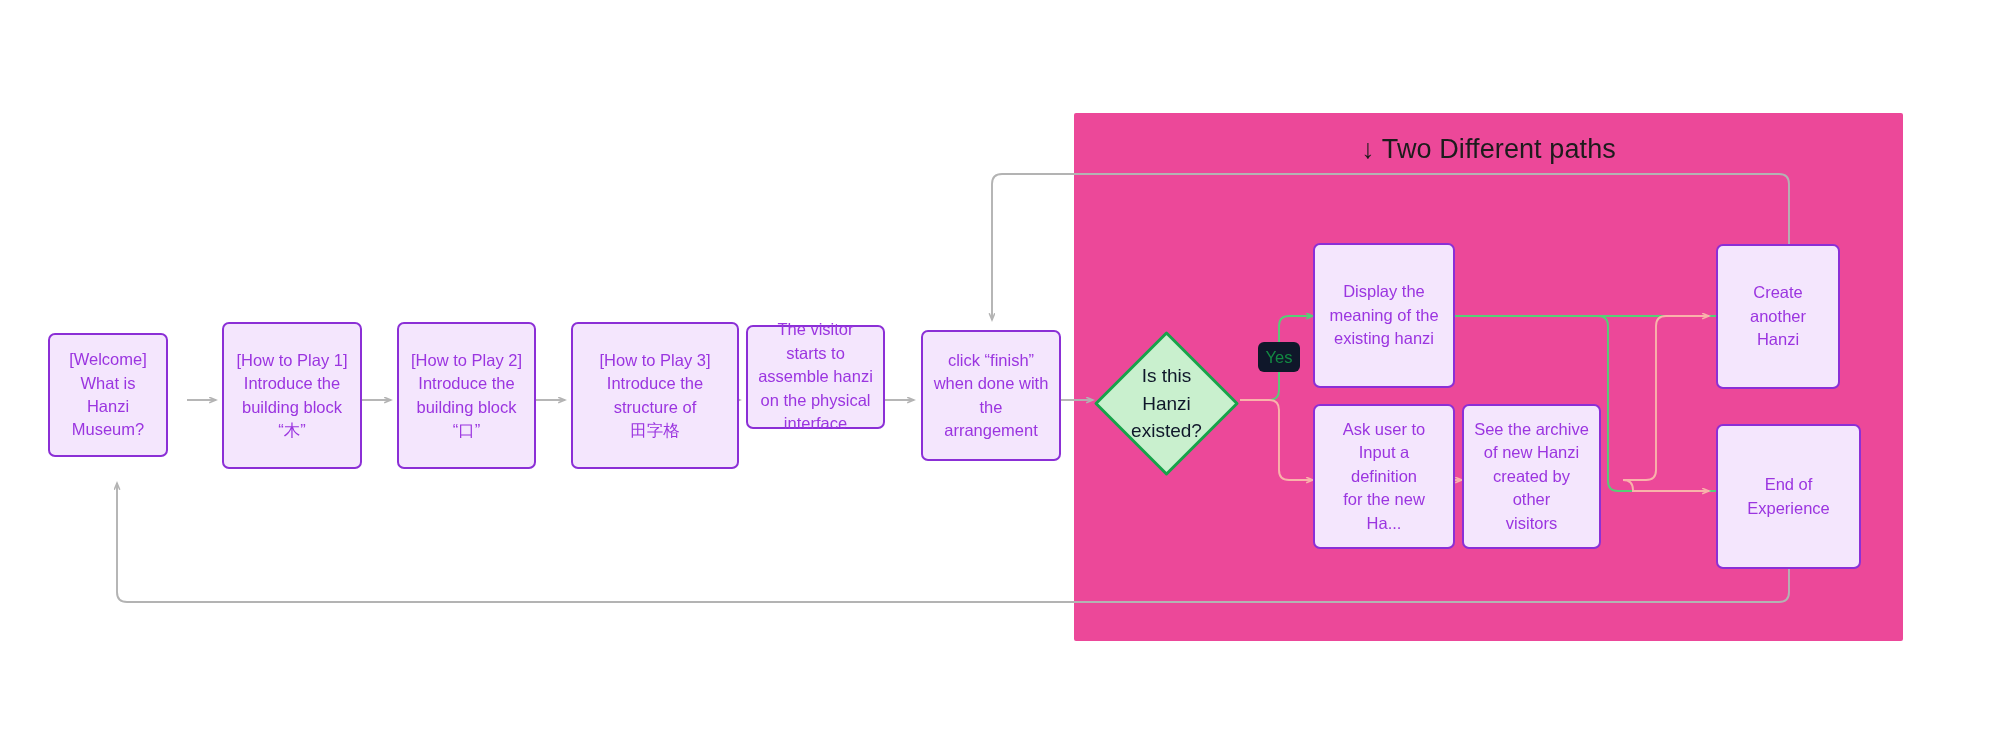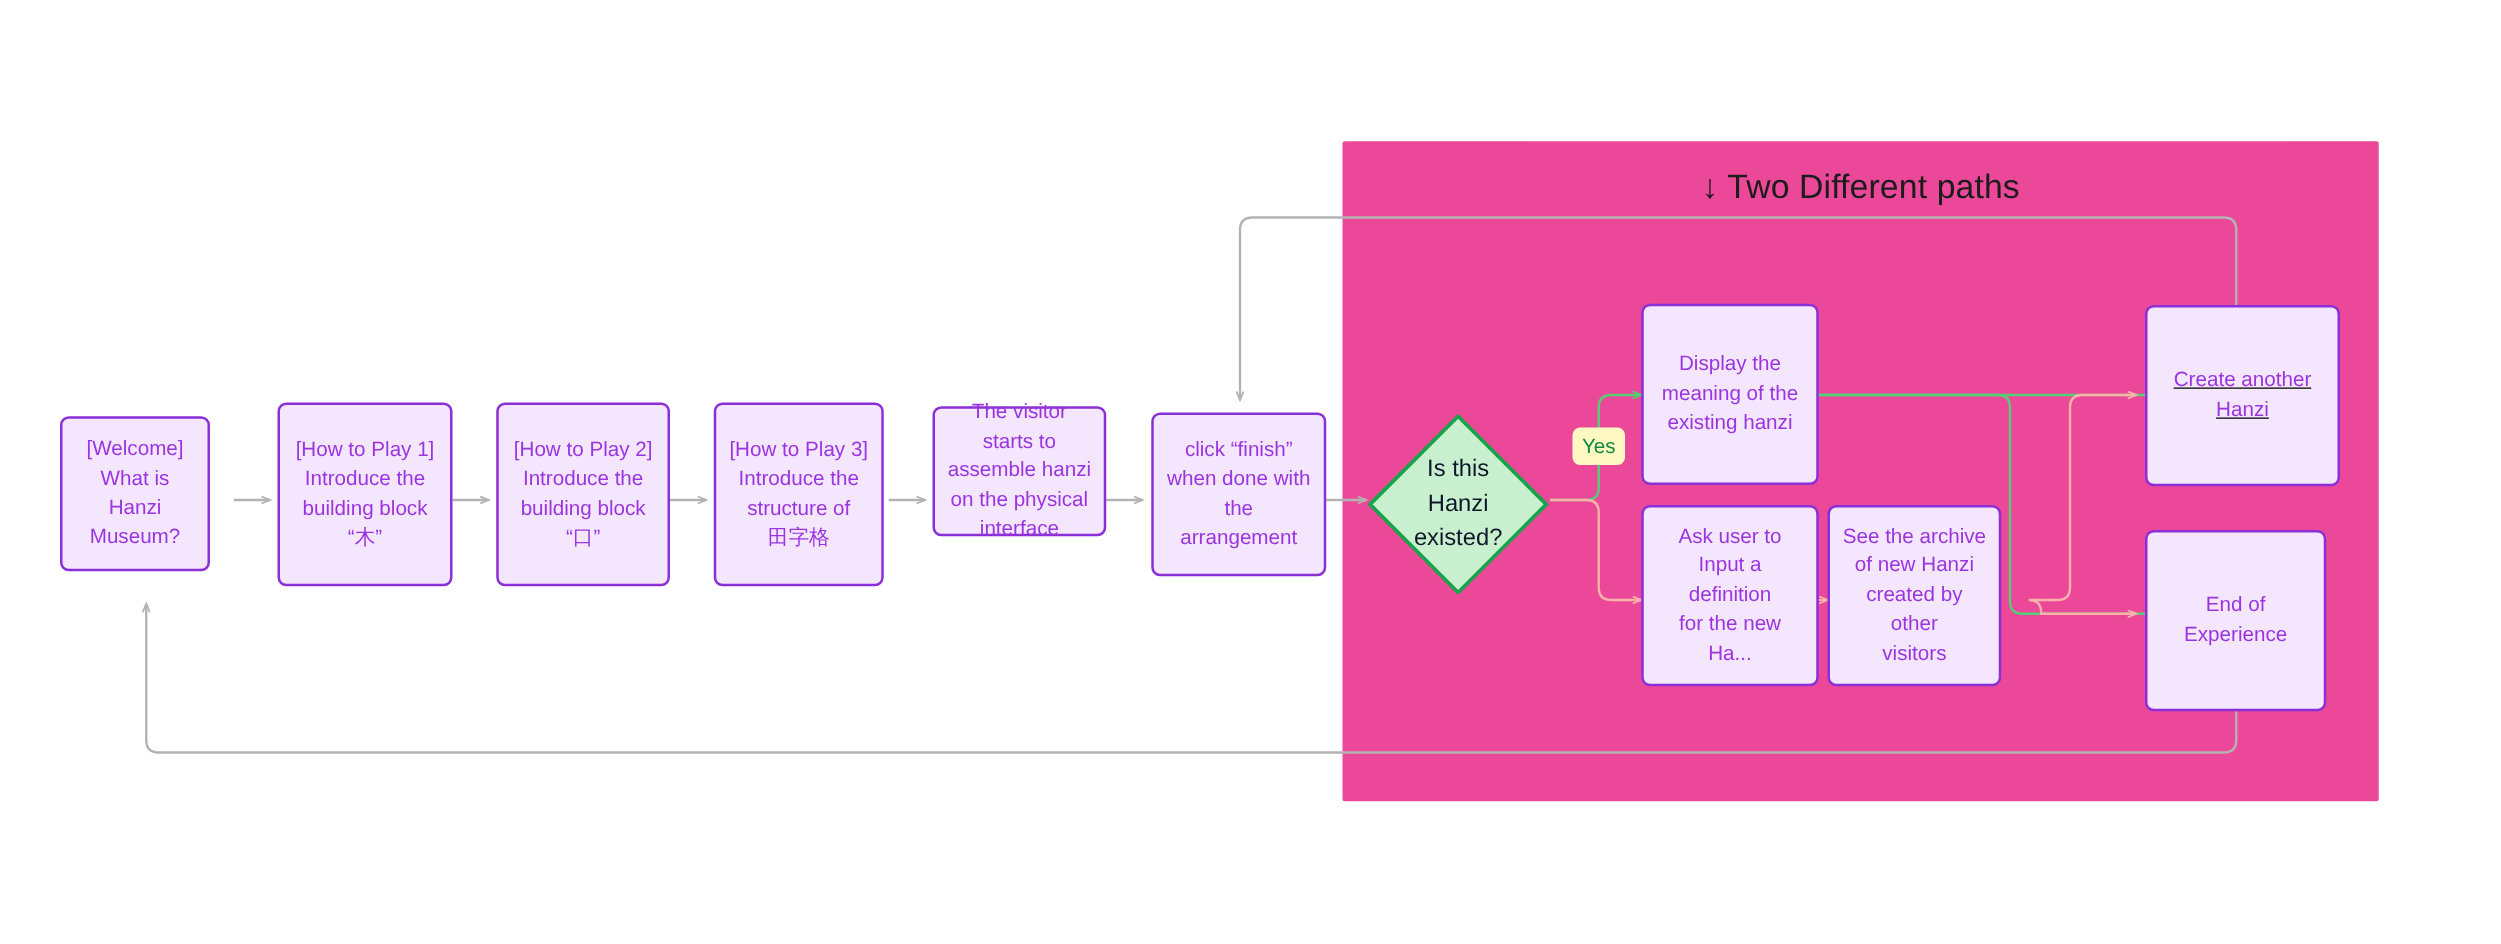--- a/index.html
+++ b/index.html
@@ -17,21 +17,21 @@
   .node span{display:block;color:#9b35e0;font-size:16.5px;line-height:1.42;
         padding:0 9px;white-space:pre-line;}
 
   .diamond{position:absolute;}
   .diamond .dlabel{position:absolute;left:0;top:0;width:100%;height:100%;
         display:flex;align-items:center;justify-content:center;text-align:center;}
   .diamond .dlabel span{color:#0f172a;font-size:19px;line-height:1.45;white-space:pre-line;}
 
   .badge{position:absolute;border-radius:6px;display:flex;align-items:center;
         justify-content:center;font-size:16.5px;}
-  .badge-yes{background:#fef9c3;color:#128a42;}
+  .badge-yes{background:#0f172a;color:#128a42;}
   .badge-no{background:#f9a59c;color:#c0392b;}
 
   svg.wires{position:absolute;left:0;top:0;width:2001px;height:755px;
         overflow:visible;pointer-events:none;}
   .w{fill:none;stroke-width:1.9px;}
   .w-gray{stroke:#b3b3b3;}
   .w-green{stroke:#55cf76;}
   .w-pink{stroke:#f9b3ab;}
 </style>
 </head>
@@ -101,21 +101,21 @@
 “木”</span>
   </div>
 
   <div class="node" style="left:397px;top:322px;width:139px;height:147px;">
     <span>[How to Play 2]
 Introduce the
 building block
 “口”</span>
   </div>
 
-  <div class="node" style="left:571px;top:322px;width:136px;height:147px;">
+  <div class="node" style="left:571px;top:322px;width:168px;height:147px;">
     <span>[How to Play 3]
 Introduce the
 structure of
 田字格</span>
   </div>
 
   <div class="node" style="left:746px;top:325px;width:139px;height:104px;">
     <span>The visitor
 starts to
 assemble hanzi
@@ -160,21 +160,21 @@
 for the new Ha...</span>
   </div>
 
   <div class="node" style="left:1462px;top:404px;width:139px;height:145px;">
     <span>See the archive
 of new Hanzi
 created by other
 visitors</span>
   </div>
 
-  <div class="node" style="left:1716px;top:244px;width:156px;height:145px;text-decoration:underline;">
+  <div class="node" style="left:1716px;top:244px;width:124px;height:145px;">
     <span>Create another
 Hanzi</span>
   </div>
 
   <div class="node" style="left:1716px;top:424px;width:145px;height:145px;">
     <span>End of
 Experience</span>
   </div>
 
 </div>

